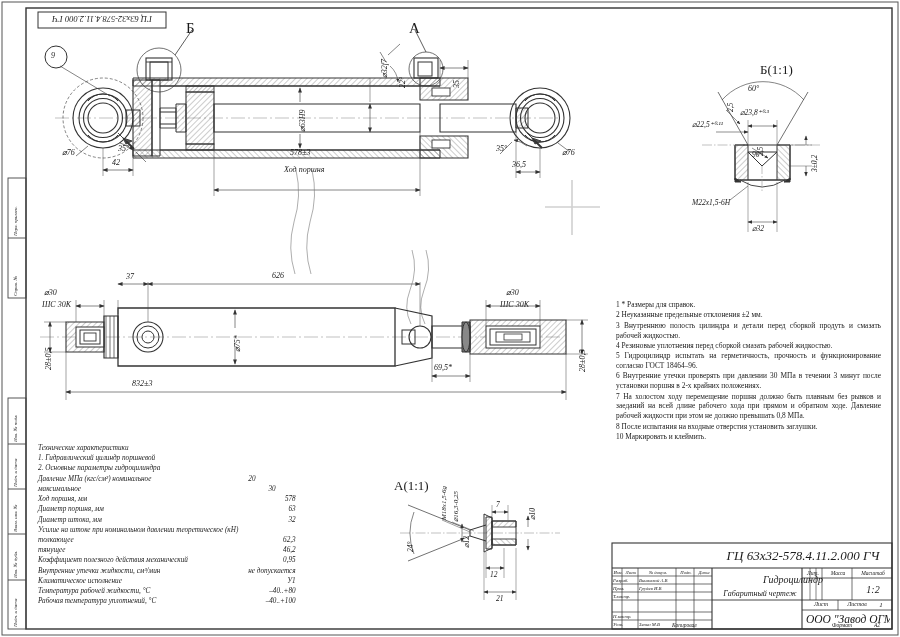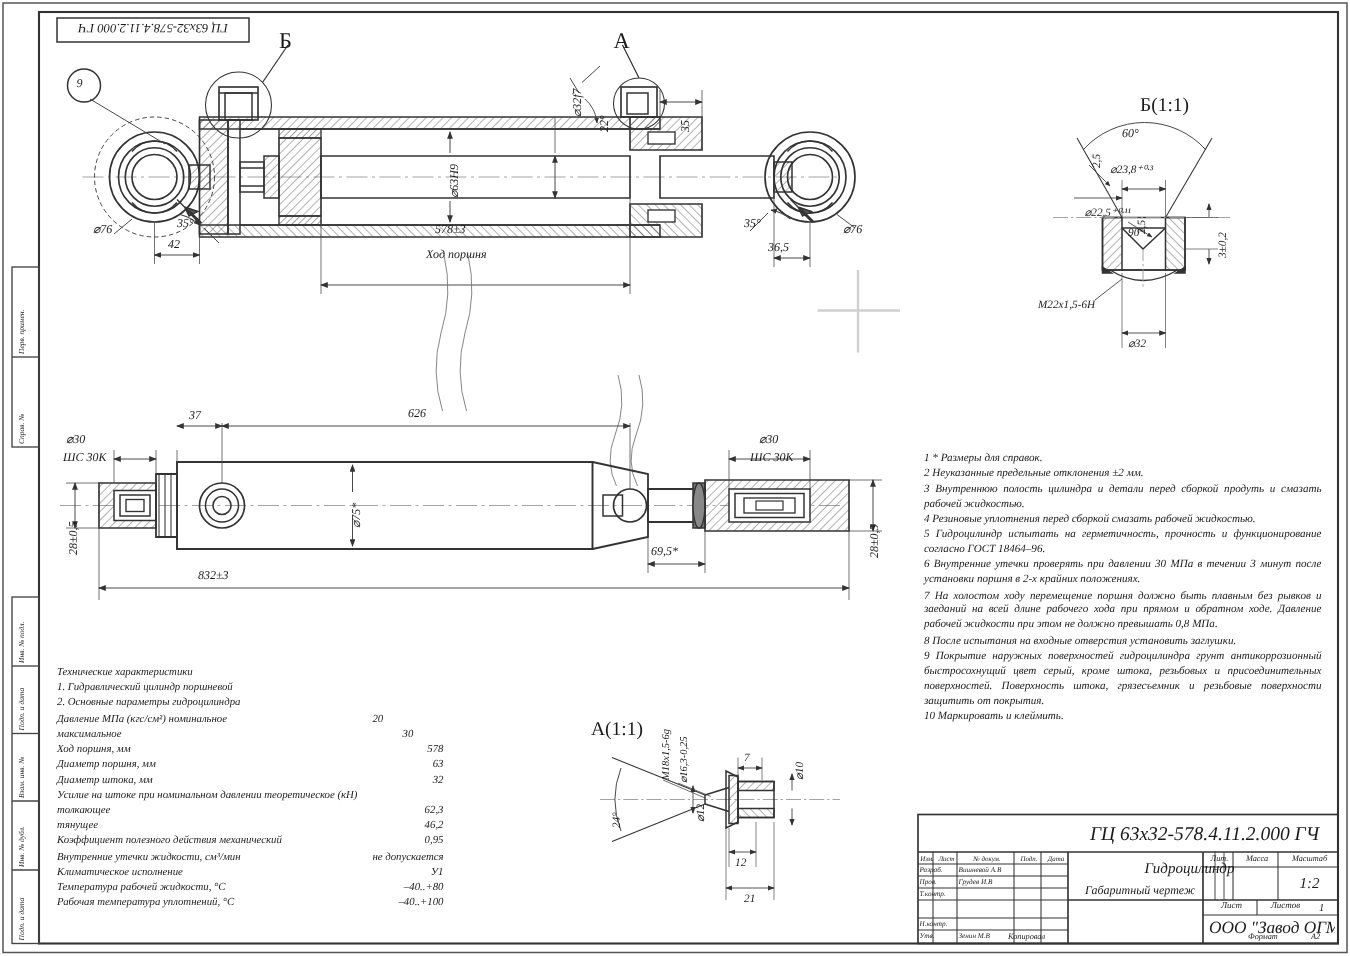--- a/index.html
+++ b/index.html
@@ -3,21 +3,21 @@
 <meta charset="utf-8">
 <style>
   html,body{margin:0;padding:0;background:#fff;}
   body{width:900px;height:637px;overflow:hidden;
        font-family:"Liberation Serif",serif;color:#1a1a1a;}
   #sheet{position:relative;width:900px;height:637px;background:#ffffff;}
   .abs{position:absolute;}
   svg{display:block;}
   .rot90{transform:rotate(-90deg);transform-origin:0 0;}
   .rot180{transform:rotate(180deg);transform-origin:50% 50%;}
-  .notes{position:absolute;font-style:italic;font-size:7.4px;line-height:1.33;
+  .notes{position:absolute;font-size:7.4px;line-height:1.33;
          width:265px;text-align:justify;}
   .notes div{margin-bottom:0.5px;}
   .spec{position:absolute;font-style:italic;font-size:7.2px;line-height:1.42;}
   .spec table{border-collapse:collapse;font-style:italic;font-size:7.2px;}
   .spec td{padding:0 0 0 0;white-space:nowrap;vertical-align:bottom;}
   .tbcell{position:absolute;font-style:italic;overflow:hidden;white-space:nowrap;}
   .lbl{position:absolute;font-style:italic;white-space:nowrap;}
 </style>
 </head>
 <body>
@@ -411,21 +411,21 @@
   <div class="lbl" style="left:272px;top:271px;font-size:8px;">626</div>
   <div class="lbl" style="left:132px;top:379px;font-size:8px;">832±3</div>
   <div class="lbl" style="left:434px;top:363px;font-size:8px;">69,5*</div>
   <div class="lbl" style="left:506px;top:288px;font-size:8px;">⌀30</div>
   <div class="lbl" style="left:500px;top:300px;font-size:8px;">ШС 30К</div>
   <div class="lbl rot90" style="left:578px;top:372px;font-size:8px;">28±0,5</div>
 
   <div class="lbl" style="left:760px;top:62px;font-size:13px;font-style:normal;">Б(1:1)</div>
   <div class="lbl" style="left:748px;top:84px;font-size:8px;">60°</div>
   <div class="lbl" style="left:740px;top:108px;font-size:7.5px;">⌀23,8⁺⁰·³</div>
-  <div class="lbl" style="left:692px;top:137px;font-size:7.5px;margin-left:31px;">⌀22,5⁺⁰·¹¹</div>
+  <div class="lbl" style="left:692px;top:120px;font-size:7.5px;">⌀22,5⁺⁰·¹¹</div>
   <div class="lbl rot90" style="left:726px;top:112px;font-size:7.5px;">2,5</div>
   <div class="lbl rot90" style="left:756px;top:156px;font-size:7.5px;">2,5</div>
   <div class="lbl" style="left:752px;top:150px;font-size:7.5px;">90°</div>
   <div class="lbl rot90" style="left:810px;top:172px;font-size:7.5px;">3±0,2</div>
   <div class="lbl" style="left:692px;top:198px;font-size:7.5px;">М22х1,5-6Н</div>
   <div class="lbl" style="left:752px;top:224px;font-size:7.5px;">⌀32</div>
 
   <div class="lbl" style="left:394px;top:478px;font-size:13px;font-style:normal;">А(1:1)</div>
   <div class="lbl rot90" style="left:406px;top:552px;font-size:7.5px;">24°</div>
   <div class="lbl rot90" style="left:440px;top:520px;font-size:7px;">М18х1,5-6g</div>
@@ -506,21 +506,20 @@
 
   <div class="notes" style="left:616px;top:300px;" id="notes-block">
       <div>1 * Размеры для справок.</div>
       <div>2 Неуказанные предельные отклонения ±2 мм.</div>
       <div>3 Внутреннюю полость цилиндра и детали перед сборкой продуть и смазать рабочей жидкостью.</div>
       <div>4 Резиновые уплотнения перед сборкой смазать рабочей жидкостью.</div>
       <div>5 Гидроцилиндр испытать на герметичность, прочность и функционирование согласно ГОСТ 18464–96.</div>
       <div>6 Внутренние утечки проверять при давлении 30 МПа в течении 3 минут после установки поршня в 2-х крайних положениях.</div>
       <div>7 На холостом ходу перемещение поршня должно быть плавным без рывков и заеданий на всей длине рабочего хода при прямом и обратном ходе. Давление рабочей жидкости при этом не должно превышать 0,8 МПа.</div>
       <div>8 После испытания на входные отверстия установить заглушки.</div>
-      <div>9 Покрытие наружных поверхностей гидроцилиндра грунт антикоррозионный быстросохнущий цвет серый, кроме штока, резьбовых и присоединительных поверхностей. Поверхность штока, грязесъемник и резьбовые поверхности защитить от покрытия.</div>
       <div>10 Маркировать и клеймить.</div>
     </div>
 
   <div class="tbcell" style="left:718px;top:548px;width:170px;font-size:13px;text-align:center;">ГЦ 63х32-578.4.11.2.000 ГЧ</div>
 
   <div class="tbcell" style="left:750px;top:574px;width:86px;font-size:10px;text-align:center;font-style:italic;">Гидроцилиндр</div>
   <div class="tbcell" style="left:716px;top:589px;width:88px;font-size:8px;text-align:center;">Габаритный чертеж</div>
 
   <div class="tbcell" style="left:806px;top:570px;width:14px;font-size:5.5px;text-align:center;">Лит.</div>
   <div class="tbcell" style="left:824px;top:570px;width:28px;font-size:5.5px;text-align:center;">Масса</div>

